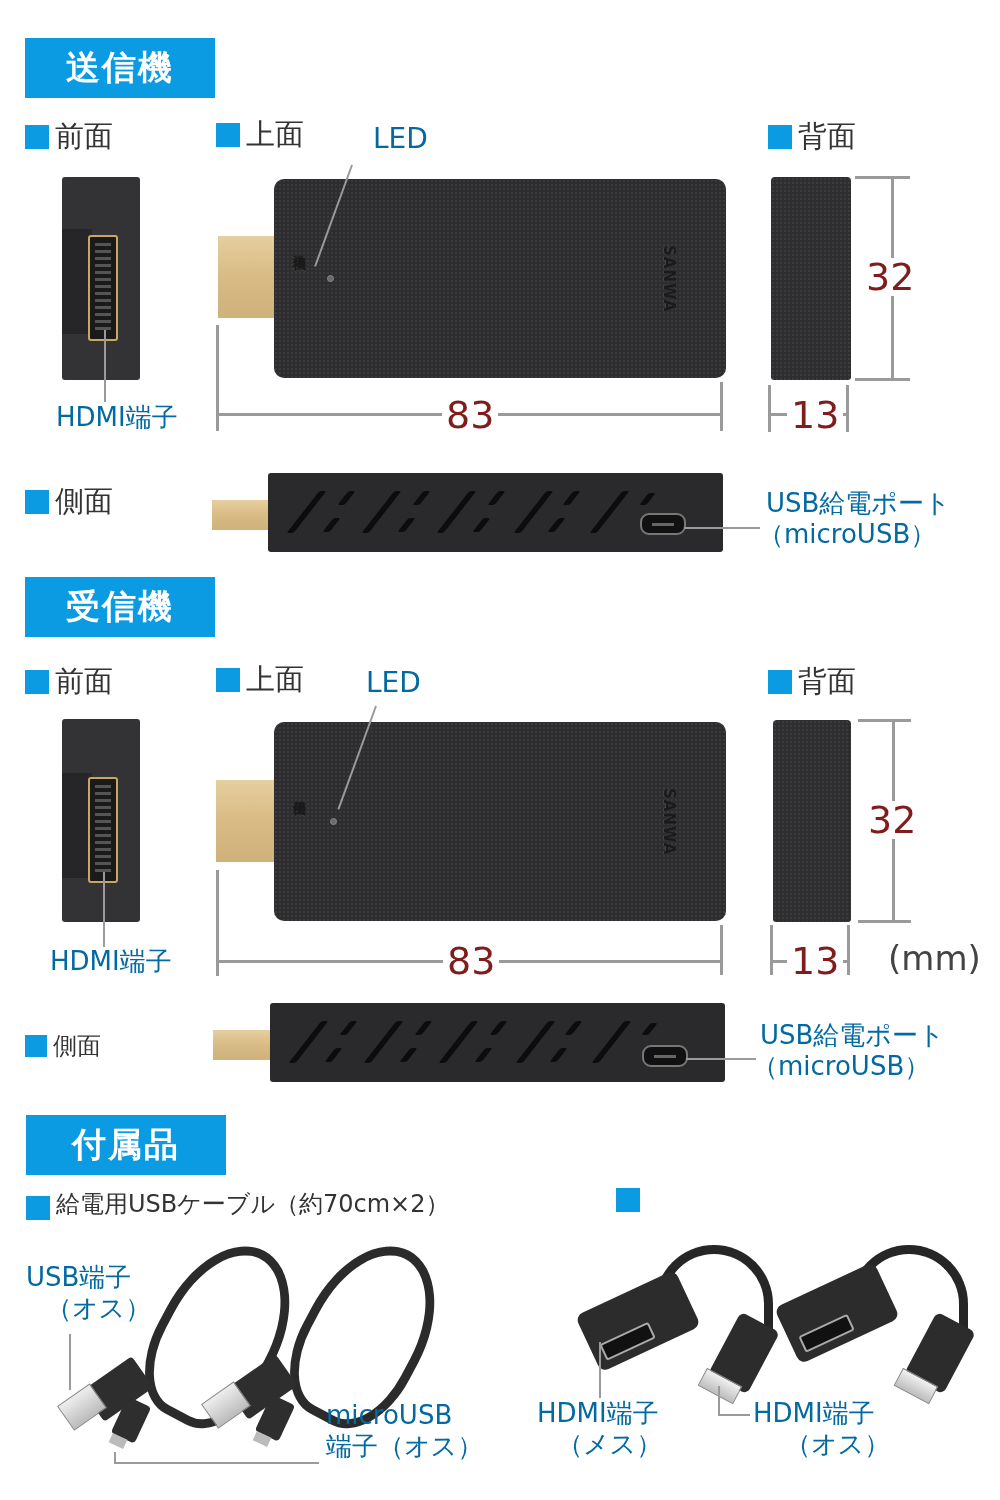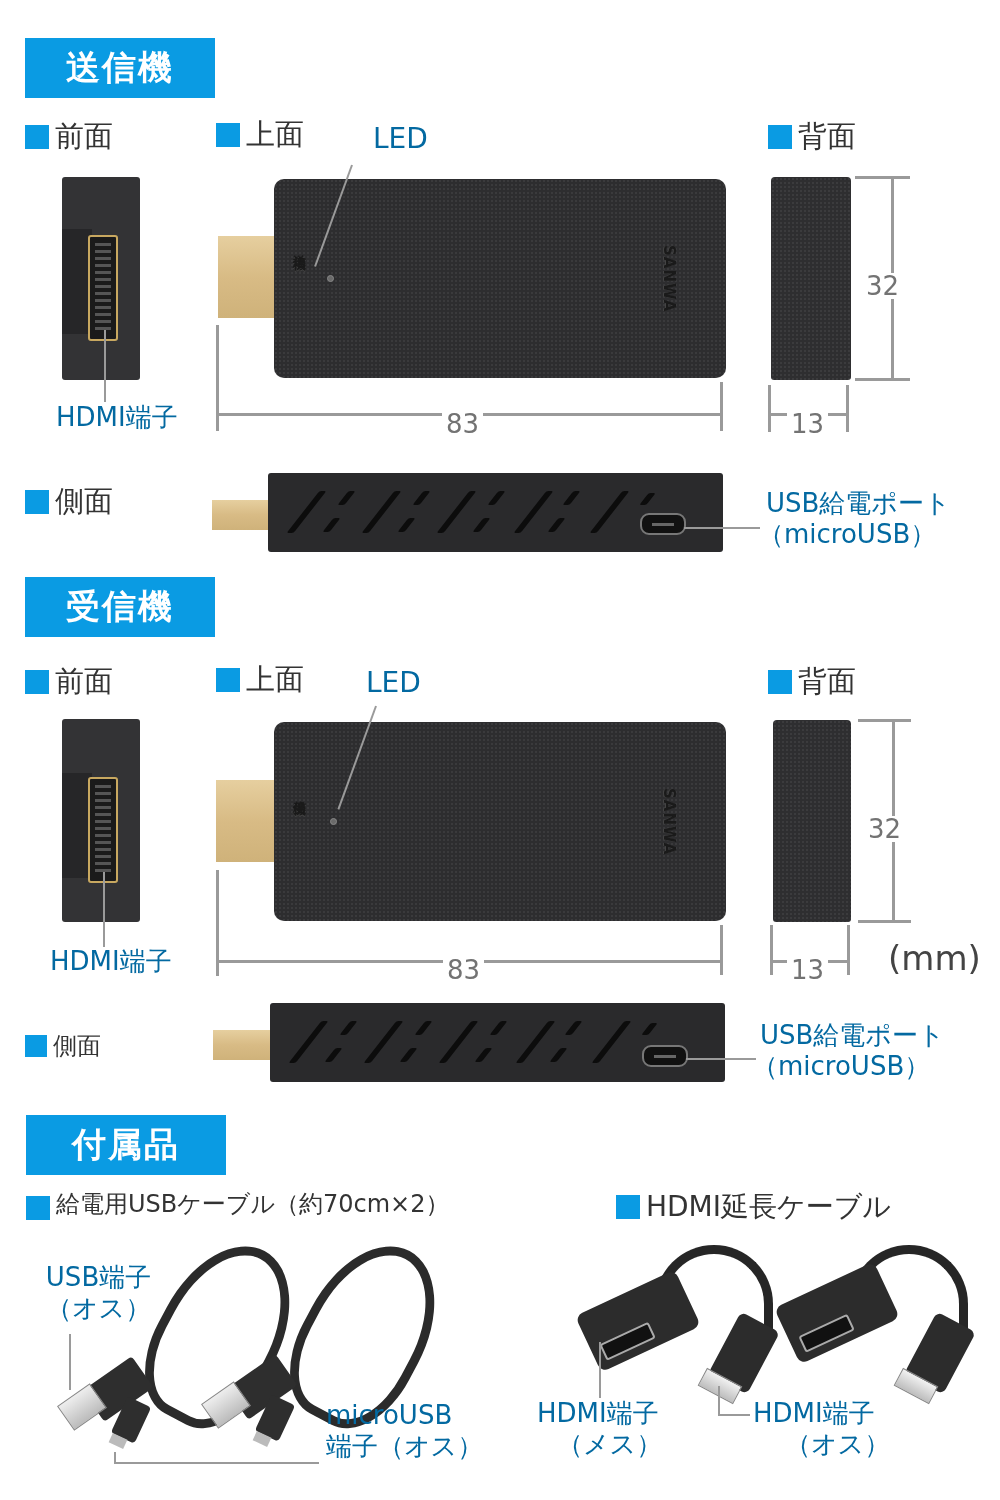--- a/index.html
+++ b/index.html
@@ -33,21 +33,21 @@
     .hdmi-port::after { content: ""; position: absolute; left: 5px; right: 5px; top: 6px; bottom: 6px;
                         background: repeating-linear-gradient(180deg,#555 0 3px,#1a1a1a 3px 7px); }
     .back { position: absolute; background: #2e2e30; border-radius: 4px 4px 3px 3px;
             background-image: radial-gradient(#3b3b3d 1px, transparent 1px); background-size: 4px 4px; }
 
     .side { position: absolute; background: #2a2a2c; border-radius: 3px; }
     .slot { position: absolute; width: 7px; background: #0c0c0c; transform: skewX(-38deg); border-radius: 2px; }
     .usb-port { position: absolute; width: 46px; height: 22px; background: #111; border: 2px solid #777; border-radius: 9px; }
     .usb-port::after { content: ""; position: absolute; left: 10px; right: 10px; top: 8px; height: 3px; background: #666; }
 
-    .dimnum { position: absolute; font-size: 26px; color: #737373; background: #fff; padding: 0 4px; line-height: 1; margin-top: 15px; }
+    .dimnum { position: absolute; font-size: 38px; color: #7f1d1d; background: #fff; padding: 0 4px; line-height: 1; }
 
     
     .cable-loop { position: absolute; border: 9px solid #2b2b2b; border-radius: 50% 50% 40% 40%; }
     .usba { position: absolute; width: 60px; height: 38px; background: #2e2e2e; border-radius: 4px; transform: rotate(-35deg); }
     .usba-metal { position: absolute; width: 40px; height: 30px; background: linear-gradient(#eee,#bbb); border: 1px solid #888; transform: rotate(-35deg); }
     .micro { position: absolute; width: 26px; height: 40px; background: #2e2e2e; border-radius: 4px; transform: rotate(25deg); }
     .micro-metal { position: absolute; width: 16px; height: 10px; background: #bbb; transform: rotate(25deg); }
     .hcab { position: absolute; border: 9px solid #262626; border-bottom: none; border-radius: 60px 60px 0 0; }
     .hfem { position: absolute; width: 110px; height: 62px; background: #2c2c2c; border-radius: 8px; transform: rotate(-25deg); }
     .hfem::after { content: ""; position: absolute; left: 10px; bottom: 8px; width: 50px; height: 14px; border: 2px solid #aaa; background: #111; border-radius: 3px; }
@@ -205,36 +205,35 @@
 </div>
 
 <div class="badge" style="left:26px;top:1115px;width:200px;height:60px;">付属品</div>
 
 <div class="sub" style="left:26px;top:1188px;font-size:24px;align-items:flex-end;">
   <span class="sq"></span>
   <span>給電用USBケーブル（約70cm×2）</span>
 </div>
 <div class="sub" style="left:616px;top:1188px;font-size:28px;">
   <span class="sq"></span>
-  <span>HDMI延長ケーブル</span>
 </div>
 
 <div>
   <div class="cable-loop" style="left:160px;top:1240px;width:120px;height:190px;transform:rotate(28deg);"></div>
   <div class="cable-loop" style="left:305px;top:1240px;width:120px;height:190px;transform:rotate(28deg);"></div>
   <div class="usba" style="left:88px;top:1370px;"></div>
   <div class="usba-metal" style="left:62px;top:1392px;"></div>
   <div class="usba" style="left:232px;top:1368px;"></div>
   <div class="usba-metal" style="left:206px;top:1390px;"></div>
   <div class="micro" style="left:118px;top:1400px;"></div>
   <div class="micro-metal" style="left:110px;top:1436px;"></div>
   <div class="micro" style="left:262px;top:1398px;"></div>
   <div class="micro-metal" style="left:254px;top:1434px;"></div>
 </div>
-<div class="label" style="left:26px;top:1262px;text-align:right;">
+<div class="label" style="left:26px;top:1262px;">
   <div>USB端子</div>
   <div style="margin-left:20px;">（オス）</div>
 </div>
 <div class="gline" style="left:69px;top:1334px;width:2px;height:56px;"></div>
 <div class="gline" style="left:114px;top:1452px;width:2px;height:12px;"></div>
 <div class="gline" style="left:114px;top:1462px;width:205px;height:2px;"></div>
 <div class="label" style="left:326px;top:1400px;">
   <div>microUSB</div>
   <div>端子（オス）</div>
 </div>

